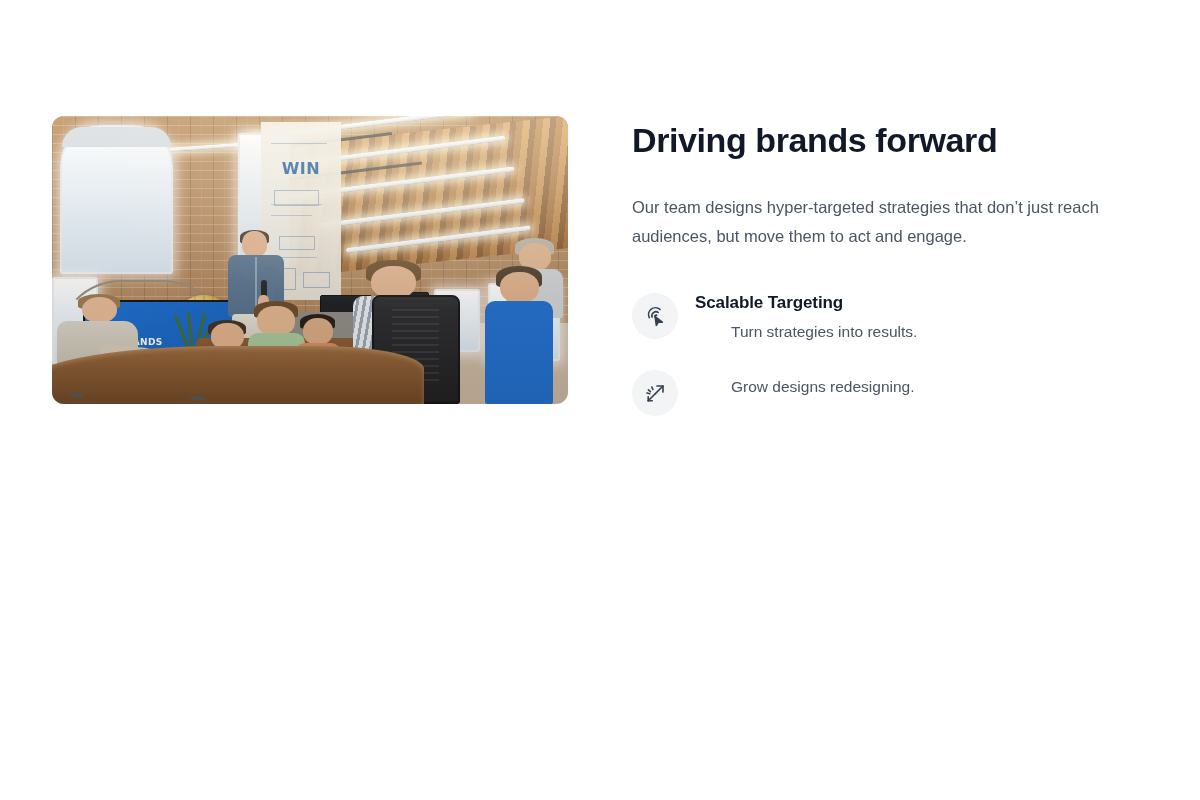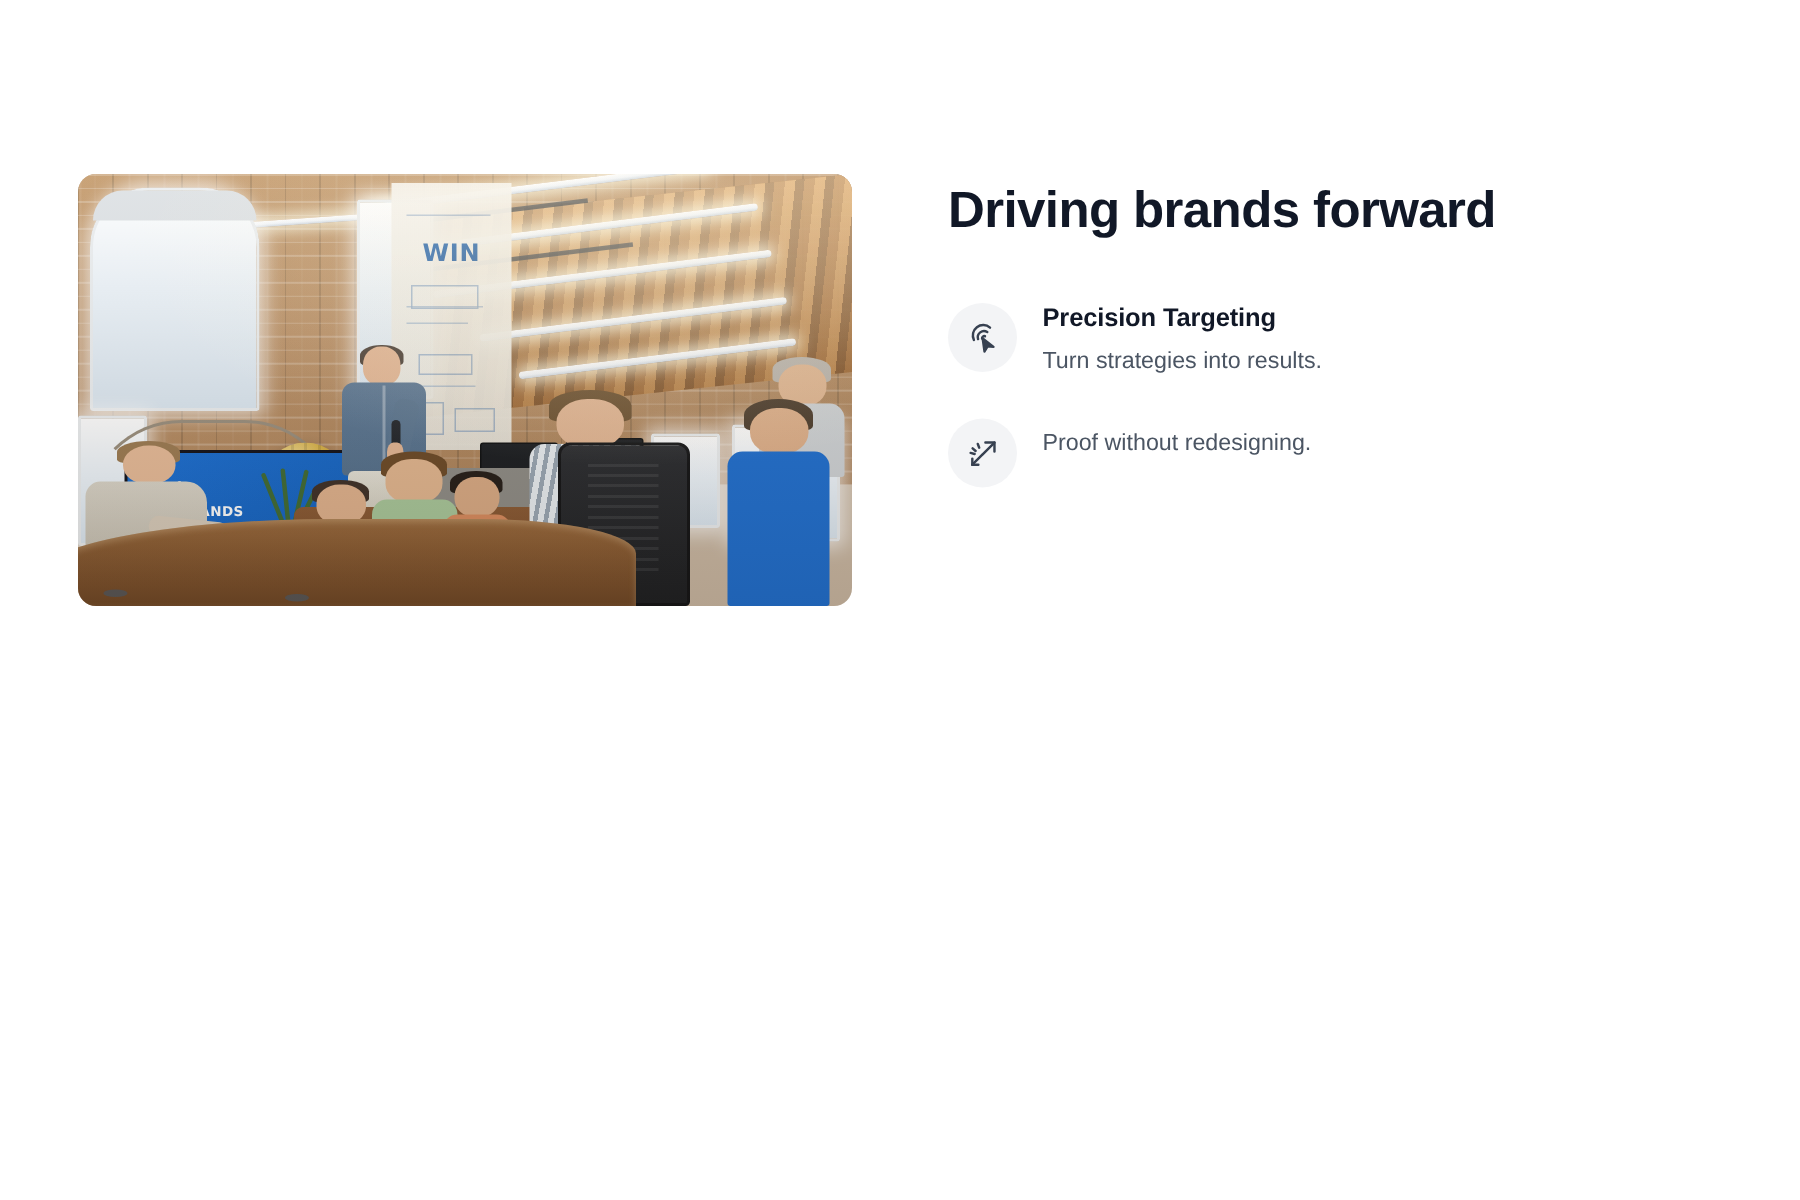--- a/index.html
+++ b/index.html
@@ -574,20 +574,21 @@
     line-height: 22px;
     font-weight: 700;
     color: #111827;
     letter-spacing: -0.1px;
   }
   .f-desc {
     margin-top: 8px;
     font-size: 15.5px;
     line-height: 20px;
     color: #4b5563;
+    margin-left: 36px;
   }
 </style>
 </head>
 <body>
 
 <div class="page">
   <div class="hero">
 
     <div class="media">
       <div class="photo">
@@ -715,53 +716,54 @@
         <div class="grade"></div>
       </div>
     </div>
 
     <div class="copy">
 
       <h1 class="headline">
         <span>Driving brands forward</span><br>
       </h1>
 
+      <p class="subhead">Our team designs hyper-targeted strategies that don’t just reach audiences, but move them to act and engage.</p>
 
       <div class="features">
 
         <div class="feature">
           <div class="f-icon">
             <svg width="23" height="23" viewBox="0 0 24 24" fill="none" stroke="#374151" stroke-width="1.7" stroke-linecap="round" stroke-linejoin="round">
               <path d="M5.5 13.2A7.2 7.2 0 0 1 16.7 4.6"></path>
               <path d="M8.4 12.6a4.3 4.3 0 0 1 6.4-4.9"></path>
               <path d="M11.2 12.2a1.5 1.5 0 0 1 2-1.6"></path>
               <path d="M11.6 12.1l1.3 9.1 2.1-3.6 4.1.4-7.5-5.9z" fill="#374151" stroke="#374151"></path>
             </svg>
           </div>
           <div>
-            <div class="f-title">Precision Targeting</div>
+            <div class="f-title">Scalable Targeting</div>
             <div class="f-desc">Turn strategies into results.</div>
           </div>
         </div>
 
         <div class="feature">
           <div class="f-icon">
             <svg width="23" height="23" viewBox="0 0 24 24" fill="none" stroke="#374151" stroke-width="1.7" stroke-linecap="round" stroke-linejoin="round">
               <path d="M13.5 4.2h6.3v6.3"></path>
               <path d="M19.8 4.2 11.6 12.4"></path>
               <path d="M11.2 12.8 4.4 19.6"></path>
               <path d="M4.4 19.6h4.2"></path>
               <path d="M4.4 19.6v-4.2"></path>
               <path d="M3.2 11.4 6 12.2"></path>
               <path d="M4.6 8.2l2.1 1.9"></path>
               <path d="M8.2 5.2l1 2.6"></path>
             </svg>
           </div>
           <div>
-            <div class="f-desc">Proof without redesigning.</div>
+            <div class="f-desc">Grow designs redesigning.</div>
           </div>
         </div>
 
       </div>
     </div>
 
   </div>
 </div>
 
 </body></html>

